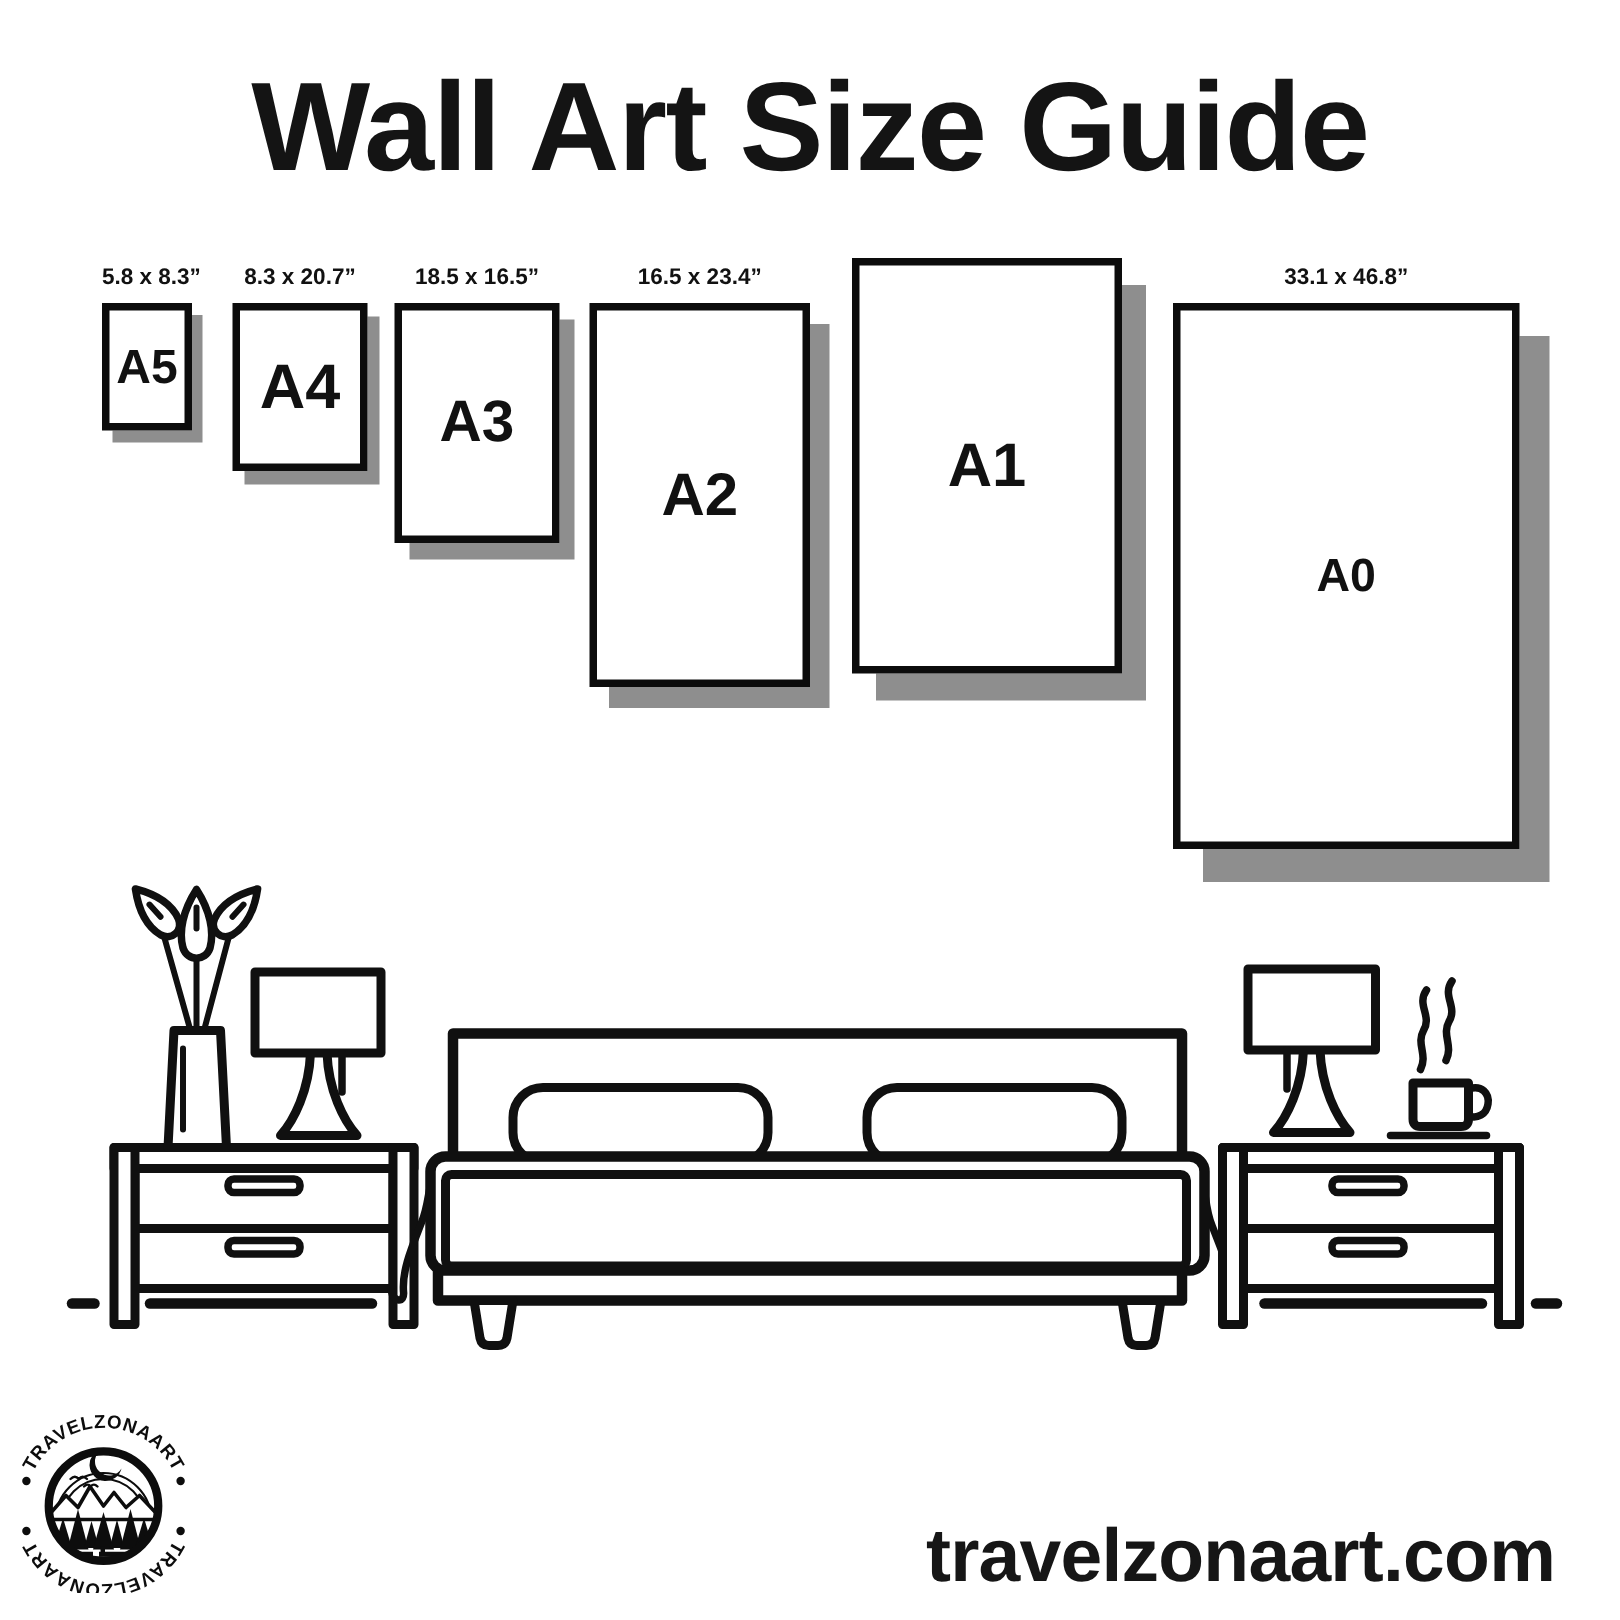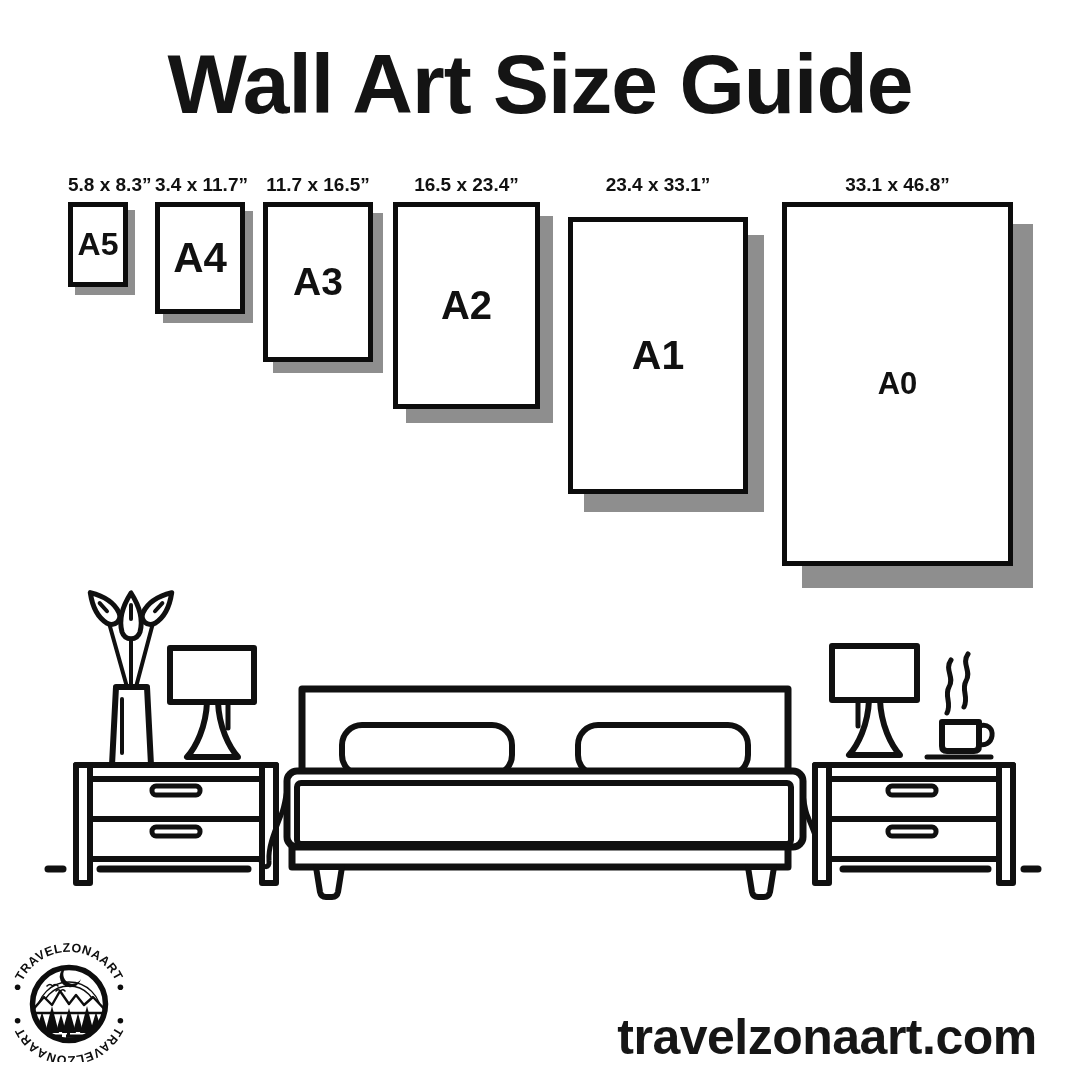--- a/index.html
+++ b/index.html
@@ -6,30 +6,30 @@
   .canvas{
     position:relative;width:1080px;height:1080px;background:#fff;overflow:hidden;
     font-family:"Liberation Sans", sans-serif;color:#0d0d0d;padding-left:16px;
   }
   .title{
     position:absolute;top:40px;left:0;width:1080px;text-align:center;
     font-size:84px;font-weight:bold;letter-spacing:-1px;line-height:1.05;color:#141414;
   }
   
   .poster{position:absolute;top:172px;}
-  .dim{height:30px;line-height:26px;text-align:center;font-size:19px;font-weight:bold;white-space:nowrap;color:#111;}
+  .dim{height:30px;line-height:26px;text-align:center;font-size:15px;font-weight:bold;white-space:nowrap;color:#111;}
   .sheet{
     box-sizing:border-box;background:#fff;border:5px solid #0c0c0c;
     display:flex;align-items:center;justify-content:center;font-weight:bold;color:#111;
   }
   .p-a5{left:68px;width:60px;}  .p-a5 .sheet{height:85px; box-shadow:7px 8px 0 #8e8e8e;  font-size:32px;}
   .p-a4{left:155px;width:90px;} .p-a4 .sheet{height:112px;box-shadow:8px 9px 0 #8e8e8e;  font-size:42px;}
   .p-a3{left:263px;width:110px;}.p-a3 .sheet{height:160px;box-shadow:10px 11px 0 #8e8e8e;font-size:39px;}
-  .p-a2{left:393px;width:147px;}.p-a2 .sheet{height:207px;box-shadow:13px 14px 0 #8e8e8e;font-size:40px;}
-  .p-a1{left:568px;width:180px;}.p-a1 .sheet{height:277px;box-shadow:16px 18px 0 #8e8e8e;font-size:41px;margin-top:15px;}
+  .p-a2{left:393px;width:147px;}.p-a2 .sheet{height:256px;box-shadow:13px 14px 0 #8e8e8e;font-size:40px;}
+  .p-a1{left:568px;width:180px;}.p-a1 .sheet{height:277px;box-shadow:16px 18px 0 #8e8e8e;font-size:41px;}
   .p-a0{left:782px;width:231px;}.p-a0 .sheet{height:364px;box-shadow:20px 22px 0 #8e8e8e;font-size:31px;}
   .room{position:absolute;left:0;top:575px;width:1080px;height:330px;}
   .logo{position:absolute;left:2px;top:928px;width:134px;height:134px;}
   .footer{
     position:absolute;left:567px;top:1008px;width:520px;text-align:center;
     font-size:50px;font-weight:bold;color:#161616;letter-spacing:-0.5px;
   }
 </style>
 </head>
 <body>
@@ -38,39 +38,38 @@
 
   <div class="title">Wall Art Size Guide</div>
 
   <div class="poster p-a5">
     <div class="dim">5.8 x 8.3”</div>
     <div class="sheet">
         <span>A5</span>
       </div>
   </div>
   <div class="poster p-a4">
-    <div class="dim">3.4 x 11.7”</div>
+    <div class="dim">8.3 x 20.7”</div>
     <div class="sheet">
         <span>A4</span>
       </div>
   </div>
   <div class="poster p-a3">
-    <div class="dim">11.7 x 16.5”</div>
+    <div class="dim">18.5 x 16.5”</div>
     <div class="sheet">
         <span>A3</span>
       </div>
   </div>
   <div class="poster p-a2">
     <div class="dim">16.5 x 23.4”</div>
     <div class="sheet">
         <span>A2</span>
       </div>
   </div>
   <div class="poster p-a1">
-    <div class="dim">23.4 x 33.1”</div>
     <div class="sheet">
         <span>A1</span>
       </div>
   </div>
   <div class="poster p-a0">
     <div class="dim">33.1 x 46.8”</div>
     <div class="sheet">
         <span>A0</span>
       </div>
   </div>

